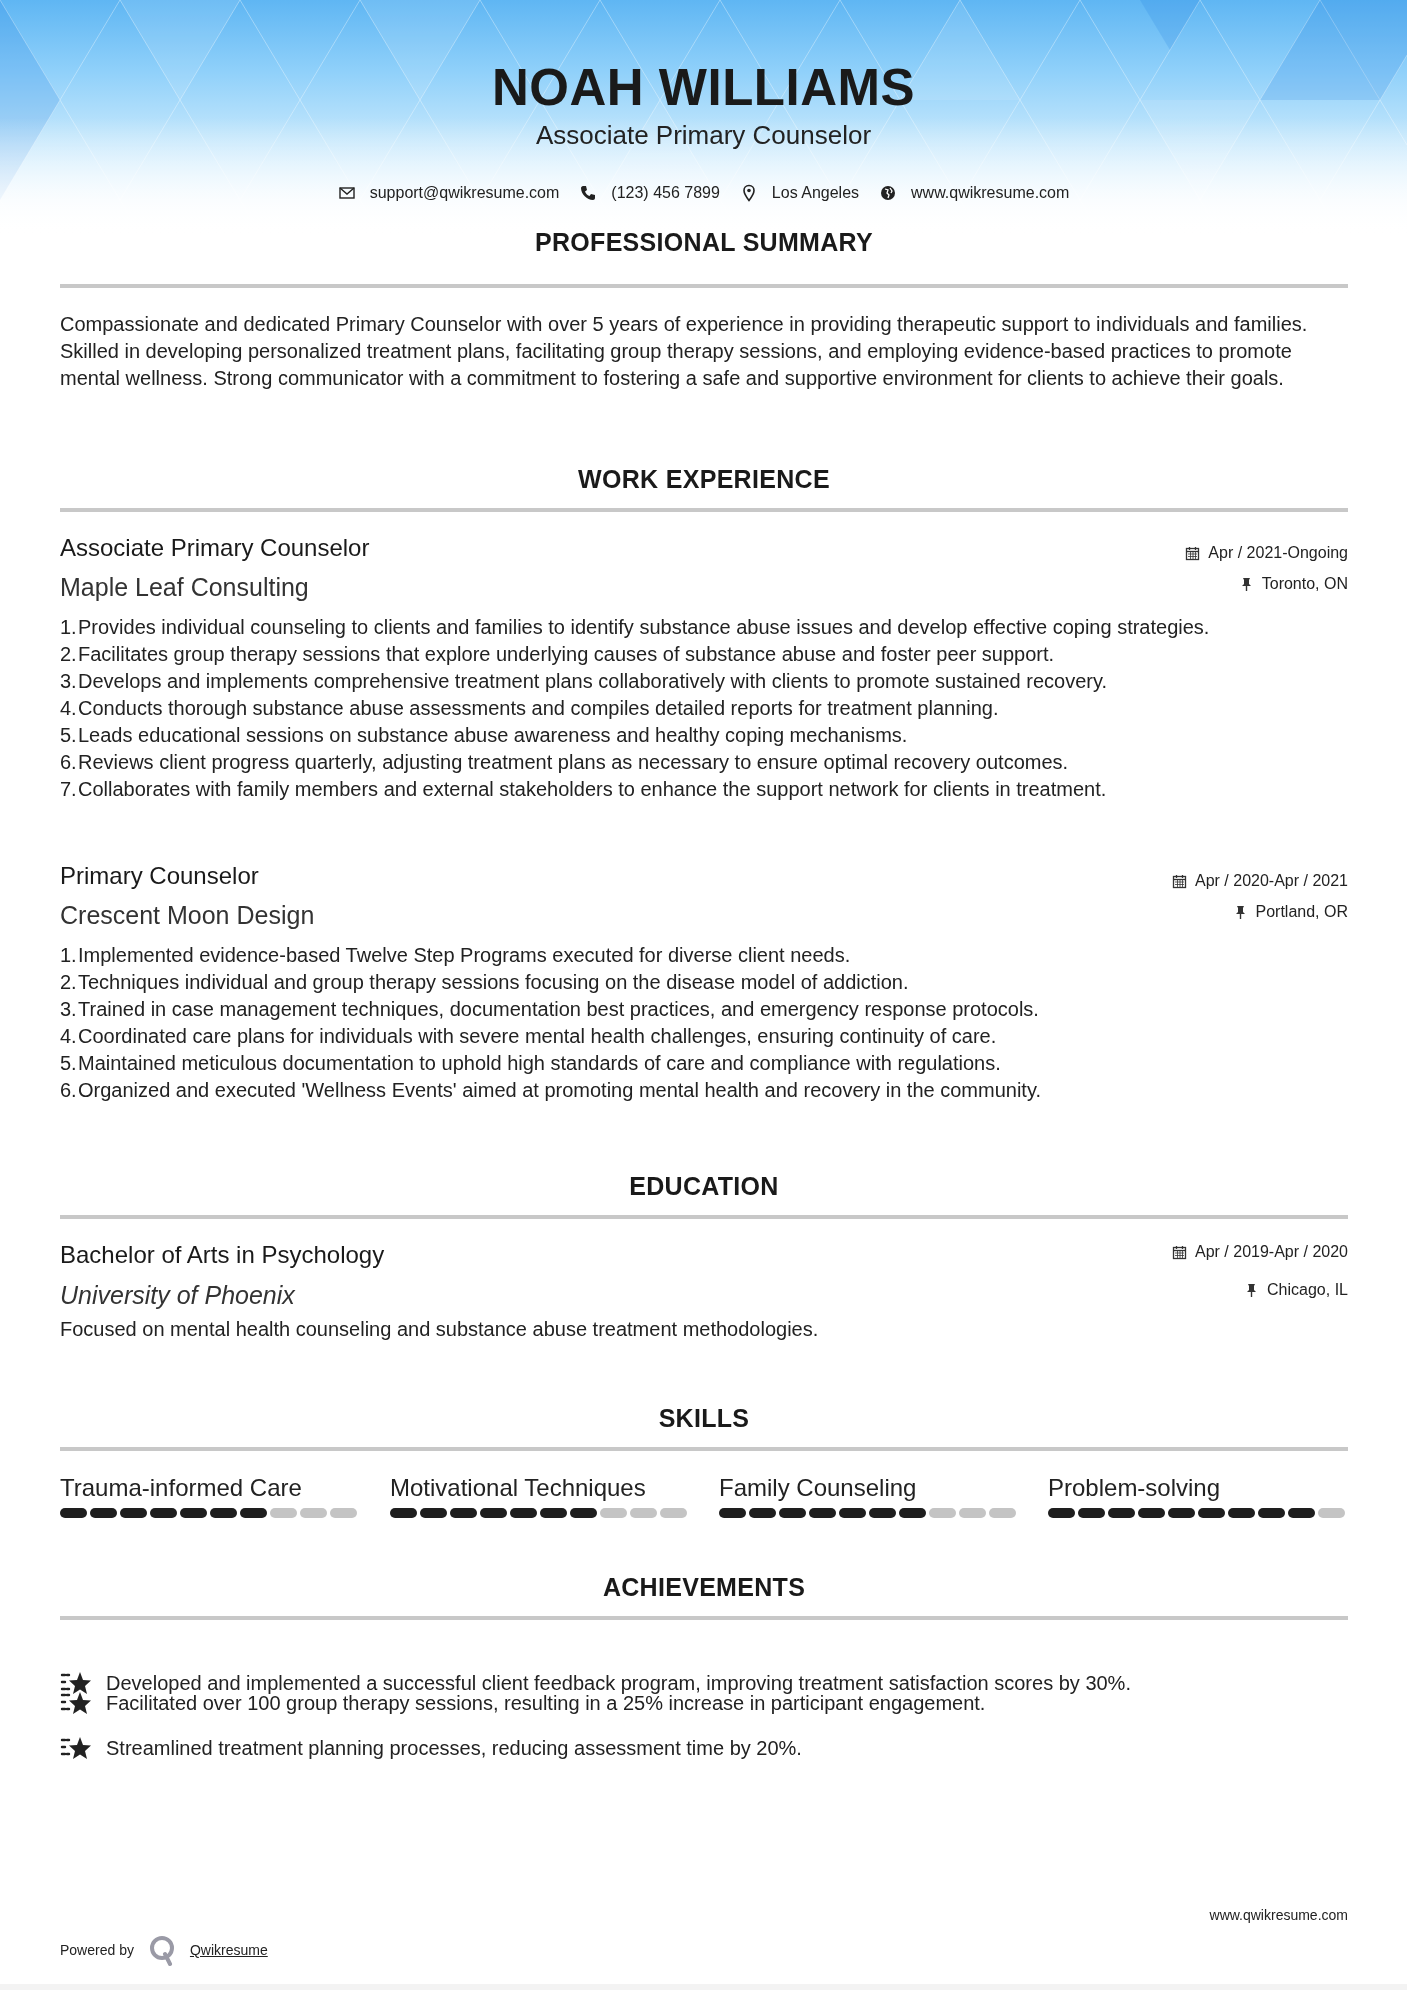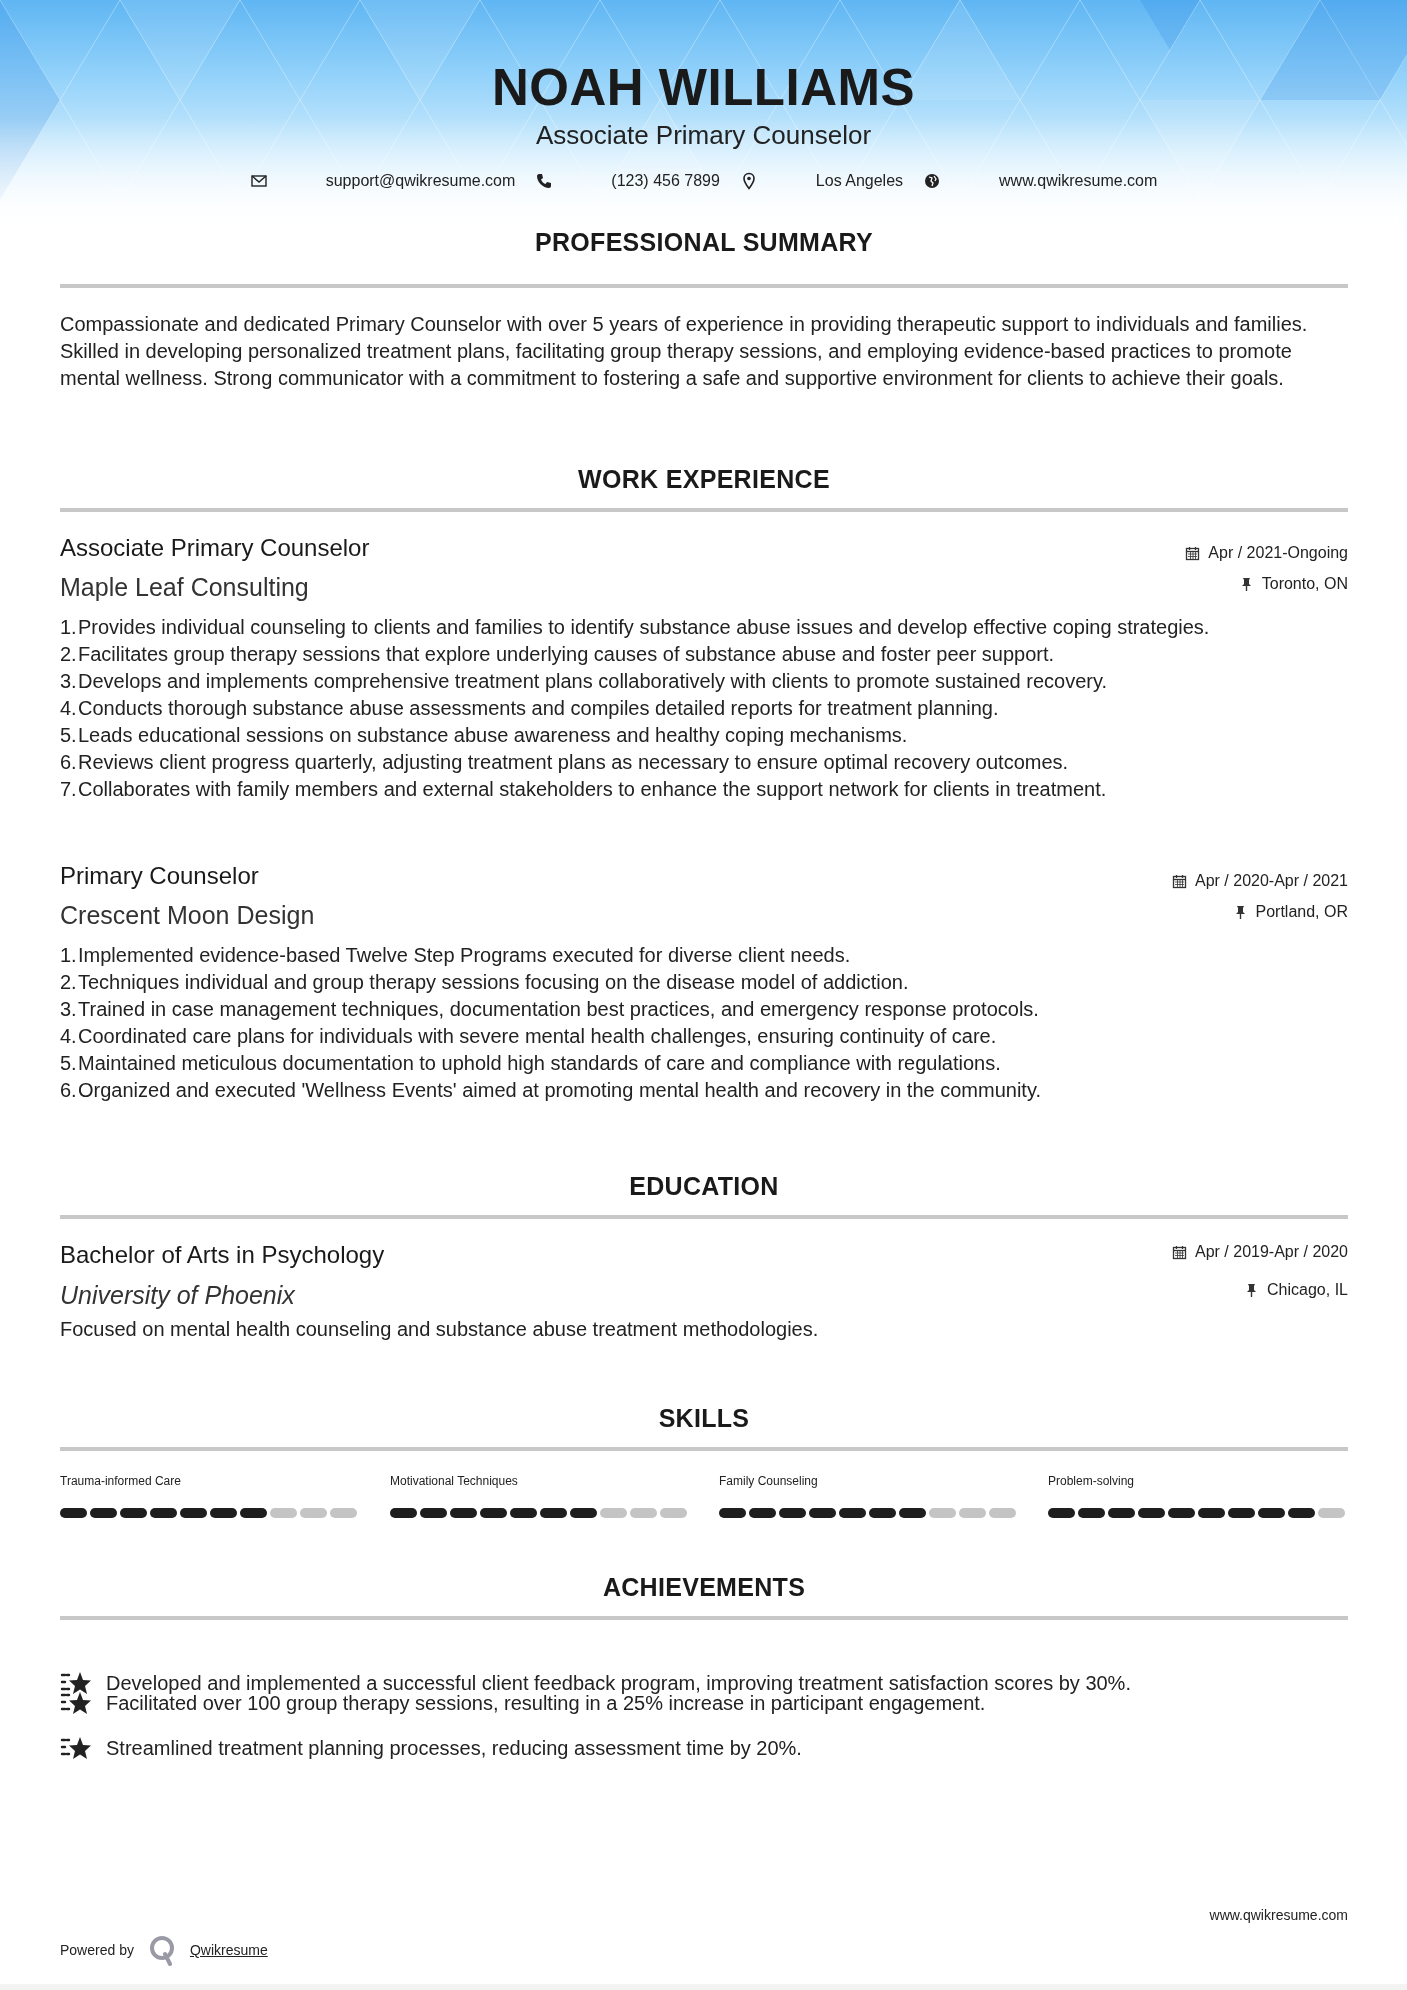--- a/index.html
+++ b/index.html
@@ -22,21 +22,21 @@
   }
   .role {
     position: absolute; left: 0; width: 1407px; top: 120px; text-align: center;
     font-size: 26px; color: #222;
   }
   .contact {
     position: absolute; left: 0; width: 1407px; top: 172px;
     display: flex; justify-content: center; align-items: center; gap: 0;
     font-size: 16px; color: #222;
   }
-  .contact .ci { display: flex; align-items: flex-start; margin: 0 10px; gap: 44px; }
+  .contact .ci { display: flex; align-items: flex-start; margin: 12px 10px; }
   .contact .ico { display: inline-block; width: 18px; height: 18px; margin-right: 14px; }
   .contact .ico svg { width: 18px; height: 18px; }
 
   .section-title {
     position: absolute; left: 60px; width: 1288px; text-align: center;
     font-size: 25px; font-weight: bold; color: #1a1a1a; letter-spacing: 0.3px;
   }
   .rule {
     position: absolute; left: 60px; width: 1288px; height: 4px; background: #c8c8c8;
   }
@@ -56,21 +56,21 @@
 
   ol.bullets {
     position: absolute; left: 60px; width: 1290px; list-style: none;
     font-size: 20px; line-height: 27px; color: #222;
   }
   ol.bullets li { display: flex; }
   ol.bullets li .num { width: 18px; flex: none; text-align: left; }
   ol.bullets li .txt { flex: 1; }
 
   .skill { position: absolute; width: 300px; }
-  .skill .label { font-size: 12px; color: #222; display: block; height: 28px; }
+  .skill .label { font-size: 24px; color: #222; display: block; height: 28px; }
   .skill .bar { display: flex; gap: 3px; margin-top: 6px; }
   .skill .seg { width: 27px; height: 10px; border-radius: 5px; background: #c4c4c4; }
   .skill .seg.on { background: #1e1e1e; }
 
   .ach { position: absolute; left: 60px; display: flex; align-items: center; font-size: 20px; color: #222; }
   .ach .aico { width: 32px; height: 28px; margin-right: 14px; }
 
   .footer-left { position: absolute; left: 60px; top: 1900px; display: flex; align-items: center; font-size: 14px; color: #222; margin-top: 34px; }
   .footer-left .q { width: 30px; height: 32px; margin: 0 12px 0 14px; }
   .footer-left a { color: #222; text-decoration: underline; font-size: 14px; }

